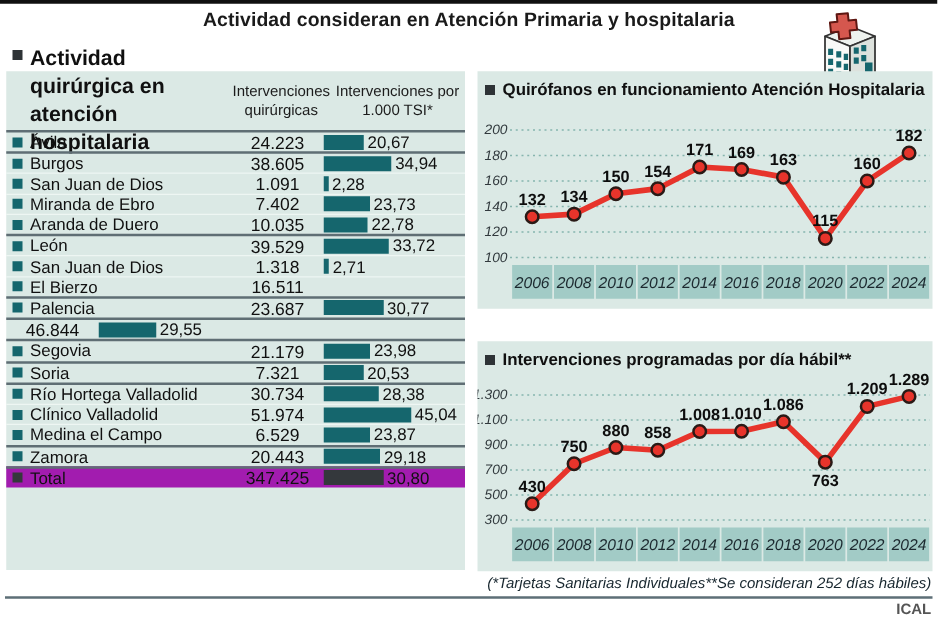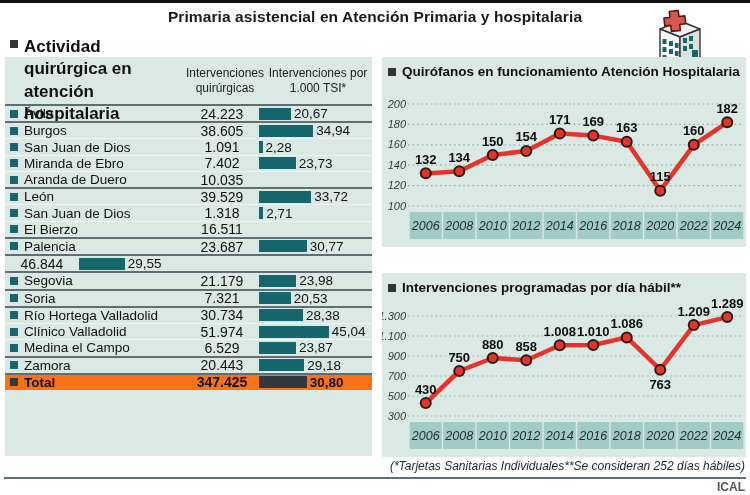--- a/index.html
+++ b/index.html
@@ -22,21 +22,21 @@
   .t-header-title .sq{margin-top:4px}
   .t-header-col{font-size:12px;line-height:1.2;text-align:center;color:#1c1c1c}
   .t-header-col.c1{width:78px}
   .t-header-col.c2{flex:1}
   .sq{width:8px;height:8px;background:#2e3336;flex:none;display:inline-block}
   .t-body{display:flex;flex-direction:column;height:284px}
   .t-row{flex:1;display:flex;align-items:center;min-height:0}
   .t-row.dark{border-top:2px solid #5f6e74}
   .t-row.light{border-top:1px solid #eef6f3}
   .t-row.first{border-top:none}
-  .t-row.total{background:#f97316;font-weight:bold}
+  .t-row.total{background:#a21caf;font-weight:normal}
   .c-name{width:175px;display:flex;align-items:center;gap:6px;padding-left:5px;
     font-size:13.5px;color:#101010;white-space:nowrap}
   .c-name .bullet{width:8px;height:8px;background:#15666d;flex:none}
   .t-row.total .bullet{background:#34383c}
   .c-qty{width:74px;text-align:center;font-size:14px;color:#101010}
   .c-rate{flex:1;display:flex;align-items:center;font-size:13.5px;color:#101010}
   .c-rate .bar{height:12px;background:#15666d;margin-right:3px;flex:none}
   .t-row.total .bar{background:#34383c}
 
   
@@ -51,21 +51,21 @@
   .footnote{position:absolute;right:5px;top:459px;font-style:italic;font-size:12px;color:#17262e}
   .footer-line{position:absolute;left:4px;top:477px;width:742px;height:2px;background:#5d6f77}
   .source{position:absolute;left:4px;top:497px;font-size:11.5px;color:#55585c}
   .credit{position:absolute;right:5px;top:480px;font-size:12px;font-weight:bold;color:#555555}
 </style>
 </head>
 <body>
 
 <div class="topbar"></div>
 
-<div class="main-title">Primaria asistencial en Atención Primaria y hospitalaria</div>
+<div class="main-title">Actividad consideran en Atención Primaria y hospitalaria</div>
 
 <svg class="hospital-icon" width="56" height="64" viewBox="0 0 56 64">
   <g stroke="#333" stroke-width="1.4" stroke-linejoin="round">
     <polygon points="12,24 32,16 52,24 32,32" fill="#eef2ee"></polygon>
     <polygon points="12,24 32,32 32,62 12,54" fill="#f8f9f7"></polygon>
     <polygon points="32,32 52,24 52,54 32,62" fill="#dde2dd"></polygon>
   </g>
   <g fill="#15666d">
     <rect x="14.5" y="34" width="4" height="5"></rect>
       <rect x="21" y="36" width="4" height="5"></rect>
@@ -139,20 +139,24 @@
           <span class="bar" style="width: 36.8px;"></span>
           <span>23,73</span>
         </div>
       </div>
       <div class="t-row light">
         <div class="c-name">
           <span class="bullet"></span>
           <span>Aranda de Duero</span>
         </div>
         <div class="c-qty">10.035</div>
+        <div class="c-rate">
+          <span class="bar" style="width: 35.3px;"></span>
+          <span>22,78</span>
+        </div>
       </div>
       <div class="t-row dark">
         <div class="c-name">
           <span class="bullet"></span>
           <span>León</span>
         </div>
         <div class="c-qty">39.529</div>
         <div class="c-rate">
           <span class="bar" style="width: 52.3px;"></span>
           <span>33,72</span>

